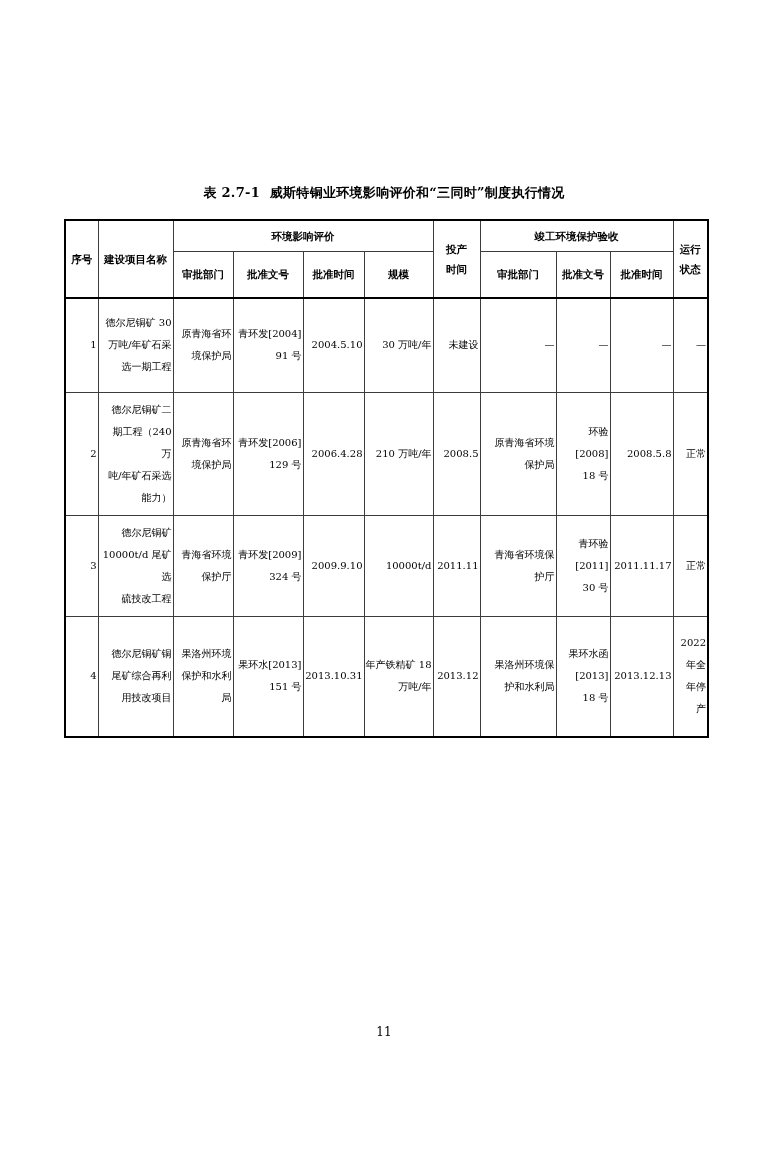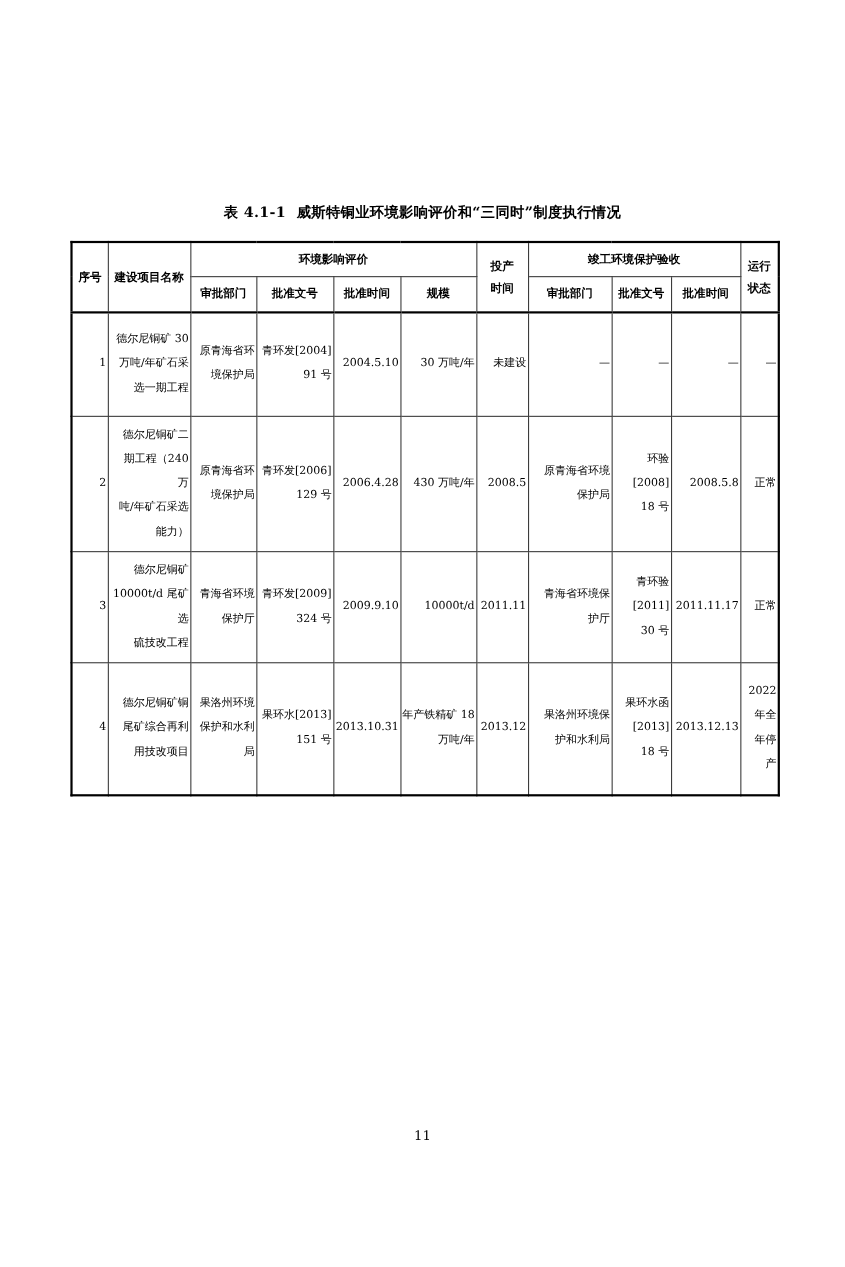--- a/index.html
+++ b/index.html
@@ -54,21 +54,21 @@
   .page-number{
     position:absolute;
     top:1025px;left:0;width:768px;
     text-align:center;
     font-size:12px;
   }
 </style>
 </head>
 <body>
 
-<div class="doc-title">表 4.1-1  威斯特铜业环境影响评价和“三同时”制度执行情况</div>
+<div class="doc-title">表 2.7-1  威斯特铜业环境影响评价和“三同时”制度执行情况</div>
 
 <table class="env-table">
   <colgroup>
     <col style="width:33px">
       <col style="width:75px">
       <col style="width:60px">
     <col style="width:70px">
       <col style="width:61px">
       <col style="width:69px">
     <col style="width:47px">
@@ -81,21 +81,21 @@
     <tr style="height:31px">
       <th rowspan="2" class="deep">序号</th>
       <th rowspan="2" class="deep">建设项目名称</th>
       <th colspan="4">环境影响评价</th>
       <th rowspan="2" class="deep">投产
 时间</th>
       <th colspan="3">竣工环境保护验收</th>
       <th rowspan="2" class="deep">运行
 状态</th>
     </tr>
-    <tr style="height:33px" class="sub-header">
+    <tr style="height:47px" class="sub-header">
       <th>审批部门</th>
       <th>批准文号</th>
       <th>批准时间</th>
       <th>规模</th>
       <th>审批部门</th>
       <th>批准文号</th>
       <th>批准时间</th>
     </tr>
   </thead>
   <tbody>
@@ -120,21 +120,21 @@
       <td>2</td>
       <td>德尔尼铜矿二
 期工程（240 万
 吨/年矿石采选
 能力）</td>
       <td>原青海省环
 境保护局</td>
       <td>青环发[2006]
 129 号</td>
       <td>2006.4.28</td>
-      <td>430 万吨/年</td>
+      <td>210 万吨/年</td>
       <td>2008.5</td>
       <td>原青海省环境
 保护局</td>
       <td>环验[2008]
 18 号</td>
       <td>2008.5.8</td>
       <td>正常</td>
     </tr>
     <tr style="height:93px">
       <td>3</td>

